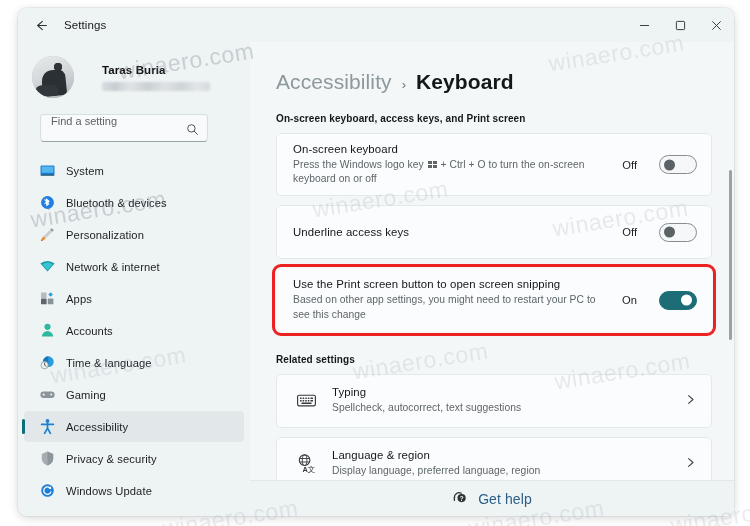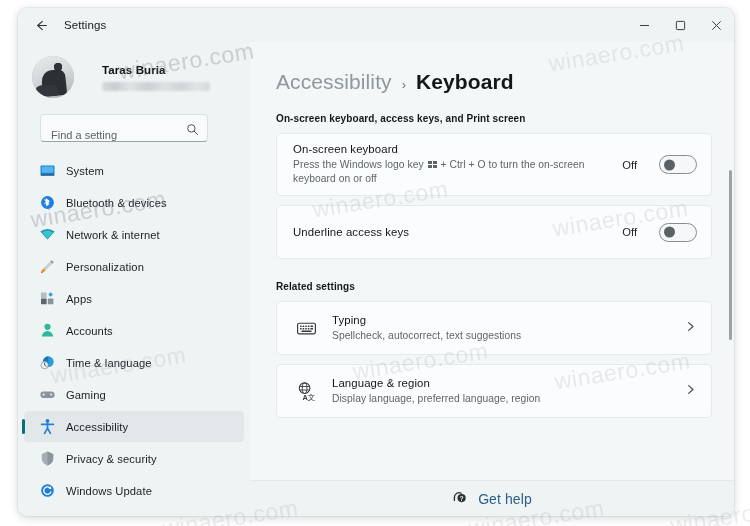--- a/index.html
+++ b/index.html
@@ -109,21 +109,21 @@
   }
 
   .searchbox {
     position: relative;
     margin: 16px 0 0 22px;
     width: 168px; height: 28px;
     background: #f8fafb;
     border: 1px solid #d8dfe2;
     border-bottom-color: #9aa3a7;
     border-radius: 4px;
-    display: flex; align-items: flex-end;
+    display: flex; align-items: flex-start;
     cursor: text;
   }
   .searchbox input {
     border: 0; outline: 0; background: transparent;
     margin-left: 10px; width: 152px;
     font-family: "Liberation Sans", sans-serif;
     font-size: 11px; color: #4a5054;
   }
   .searchbox input::placeholder { color: #5c6367; }
   .search-ico { position: absolute; right: 8px; top: 7px; }
@@ -368,37 +368,37 @@
               <path d="M7.2 4.2 L10.6 6.9 L7.2 9.4 Z" fill="#ffffff" opacity="0.93"></path>
               <path d="M7.2 12.6 L10.6 9.9 L7.2 7.4 Z" fill="#ffffff" opacity="0.93"></path>
             </svg>
           </span>
           <span class="nav-lbl">Bluetooth &amp; devices</span>
         </div>
 
         <div class="navitem">
           <span class="nav-ico">
             <svg width="17" height="17" viewBox="0 0 17 17">
-              <path d="M1.4 5.6 A11 11 0 0 1 15.6 5.6 L8.5 13.4 Z" fill="#1a9aa8"></path>
-              <path d="M3.4 6.6 A8.3 8.3 0 0 1 13.6 6.6 L8.5 12.4 Z" fill="#39c2cf"></path>
-            </svg>
-          </span>
-          <span class="nav-lbl">Network &amp; internet</span>
-        </div>
-
-        <div class="navitem">
-          <span class="nav-ico">
-            <svg width="17" height="17" viewBox="0 0 17 17">
               <path d="M12.6 2.2 L14.7 4.3 L6.6 12.4 L4.5 10.3 Z" fill="#c9ced1"></path>
               <path d="M12.6 2.2 L14.7 4.3 L13.4 5.6 L11.3 3.5 Z" fill="#8e969a"></path>
               <path d="M4.5 10.3 L6.6 12.4 L4.1 14.6 L2.4 12.9 Z" fill="#f08a2c"></path>
               <path d="M2.4 12.9 L4.1 14.6 L1.9 15.2 Z" fill="#e05a1e"></path>
             </svg>
           </span>
           <span class="nav-lbl">Personalization</span>
+        </div>
+
+        <div class="navitem">
+          <span class="nav-ico">
+            <svg width="17" height="17" viewBox="0 0 17 17">
+              <path d="M1.4 5.6 A11 11 0 0 1 15.6 5.6 L8.5 13.4 Z" fill="#1a9aa8"></path>
+              <path d="M3.4 6.6 A8.3 8.3 0 0 1 13.6 6.6 L8.5 12.4 Z" fill="#39c2cf"></path>
+            </svg>
+          </span>
+          <span class="nav-lbl">Network &amp; internet</span>
         </div>
 
         <div class="navitem">
           <span class="nav-ico">
             <svg width="17" height="17" viewBox="0 0 17 17">
               <rect x="2" y="8.6" width="5.6" height="5.6" rx="0.5" fill="#5d676c"></rect>
               <rect x="8.8" y="8.6" width="5.6" height="5.6" rx="0.5" fill="#8a9399"></rect>
               <rect x="2" y="2.4" width="5.6" height="5.6" rx="0.5" fill="#b6bdc1"></rect>
               <path d="M11.6 2.2 L13.9 4.5 L11.6 6.8 L9.3 4.5 Z" fill="#2a9ce0"></path>
             </svg>
@@ -504,20 +504,32 @@
             <div class="card-title">Underline access keys</div>
           </div>
           <div class="card-right">
             <span class="tgl-label">Off</span>
             <div class="toggle off">
               <span class="knob"></span>
             </div>
           </div>
         </div>
 
+        <div class="card hl">
+          <div class="card-body">
+            <div class="card-title">Use the Print screen button to open screen snipping</div>
+            <div class="card-desc">Based on other app settings, you might need to restart your PC to see this change</div>
+          </div>
+          <div class="card-right">
+            <span class="tgl-label">On</span>
+            <div class="toggle on">
+              <span class="knob"></span>
+            </div>
+          </div>
+        </div>
 
         <div class="section-head" style="margin-top:22px;">Related settings</div>
 
         <div class="card clickable">
           <div class="card-ico">
             <svg width="21" height="21" viewBox="0 0 21 21">
               <rect x="1.6" y="5.2" width="17.8" height="10.6" rx="1.6" fill="none" stroke="#35393c" stroke-width="1.15"></rect>
               <g fill="#35393c">
                 <rect x="4" y="7.6" width="1.6" height="1.5" rx="0.3"></rect>
                 <rect x="6.6" y="7.6" width="1.6" height="1.5" rx="0.3"></rect>

